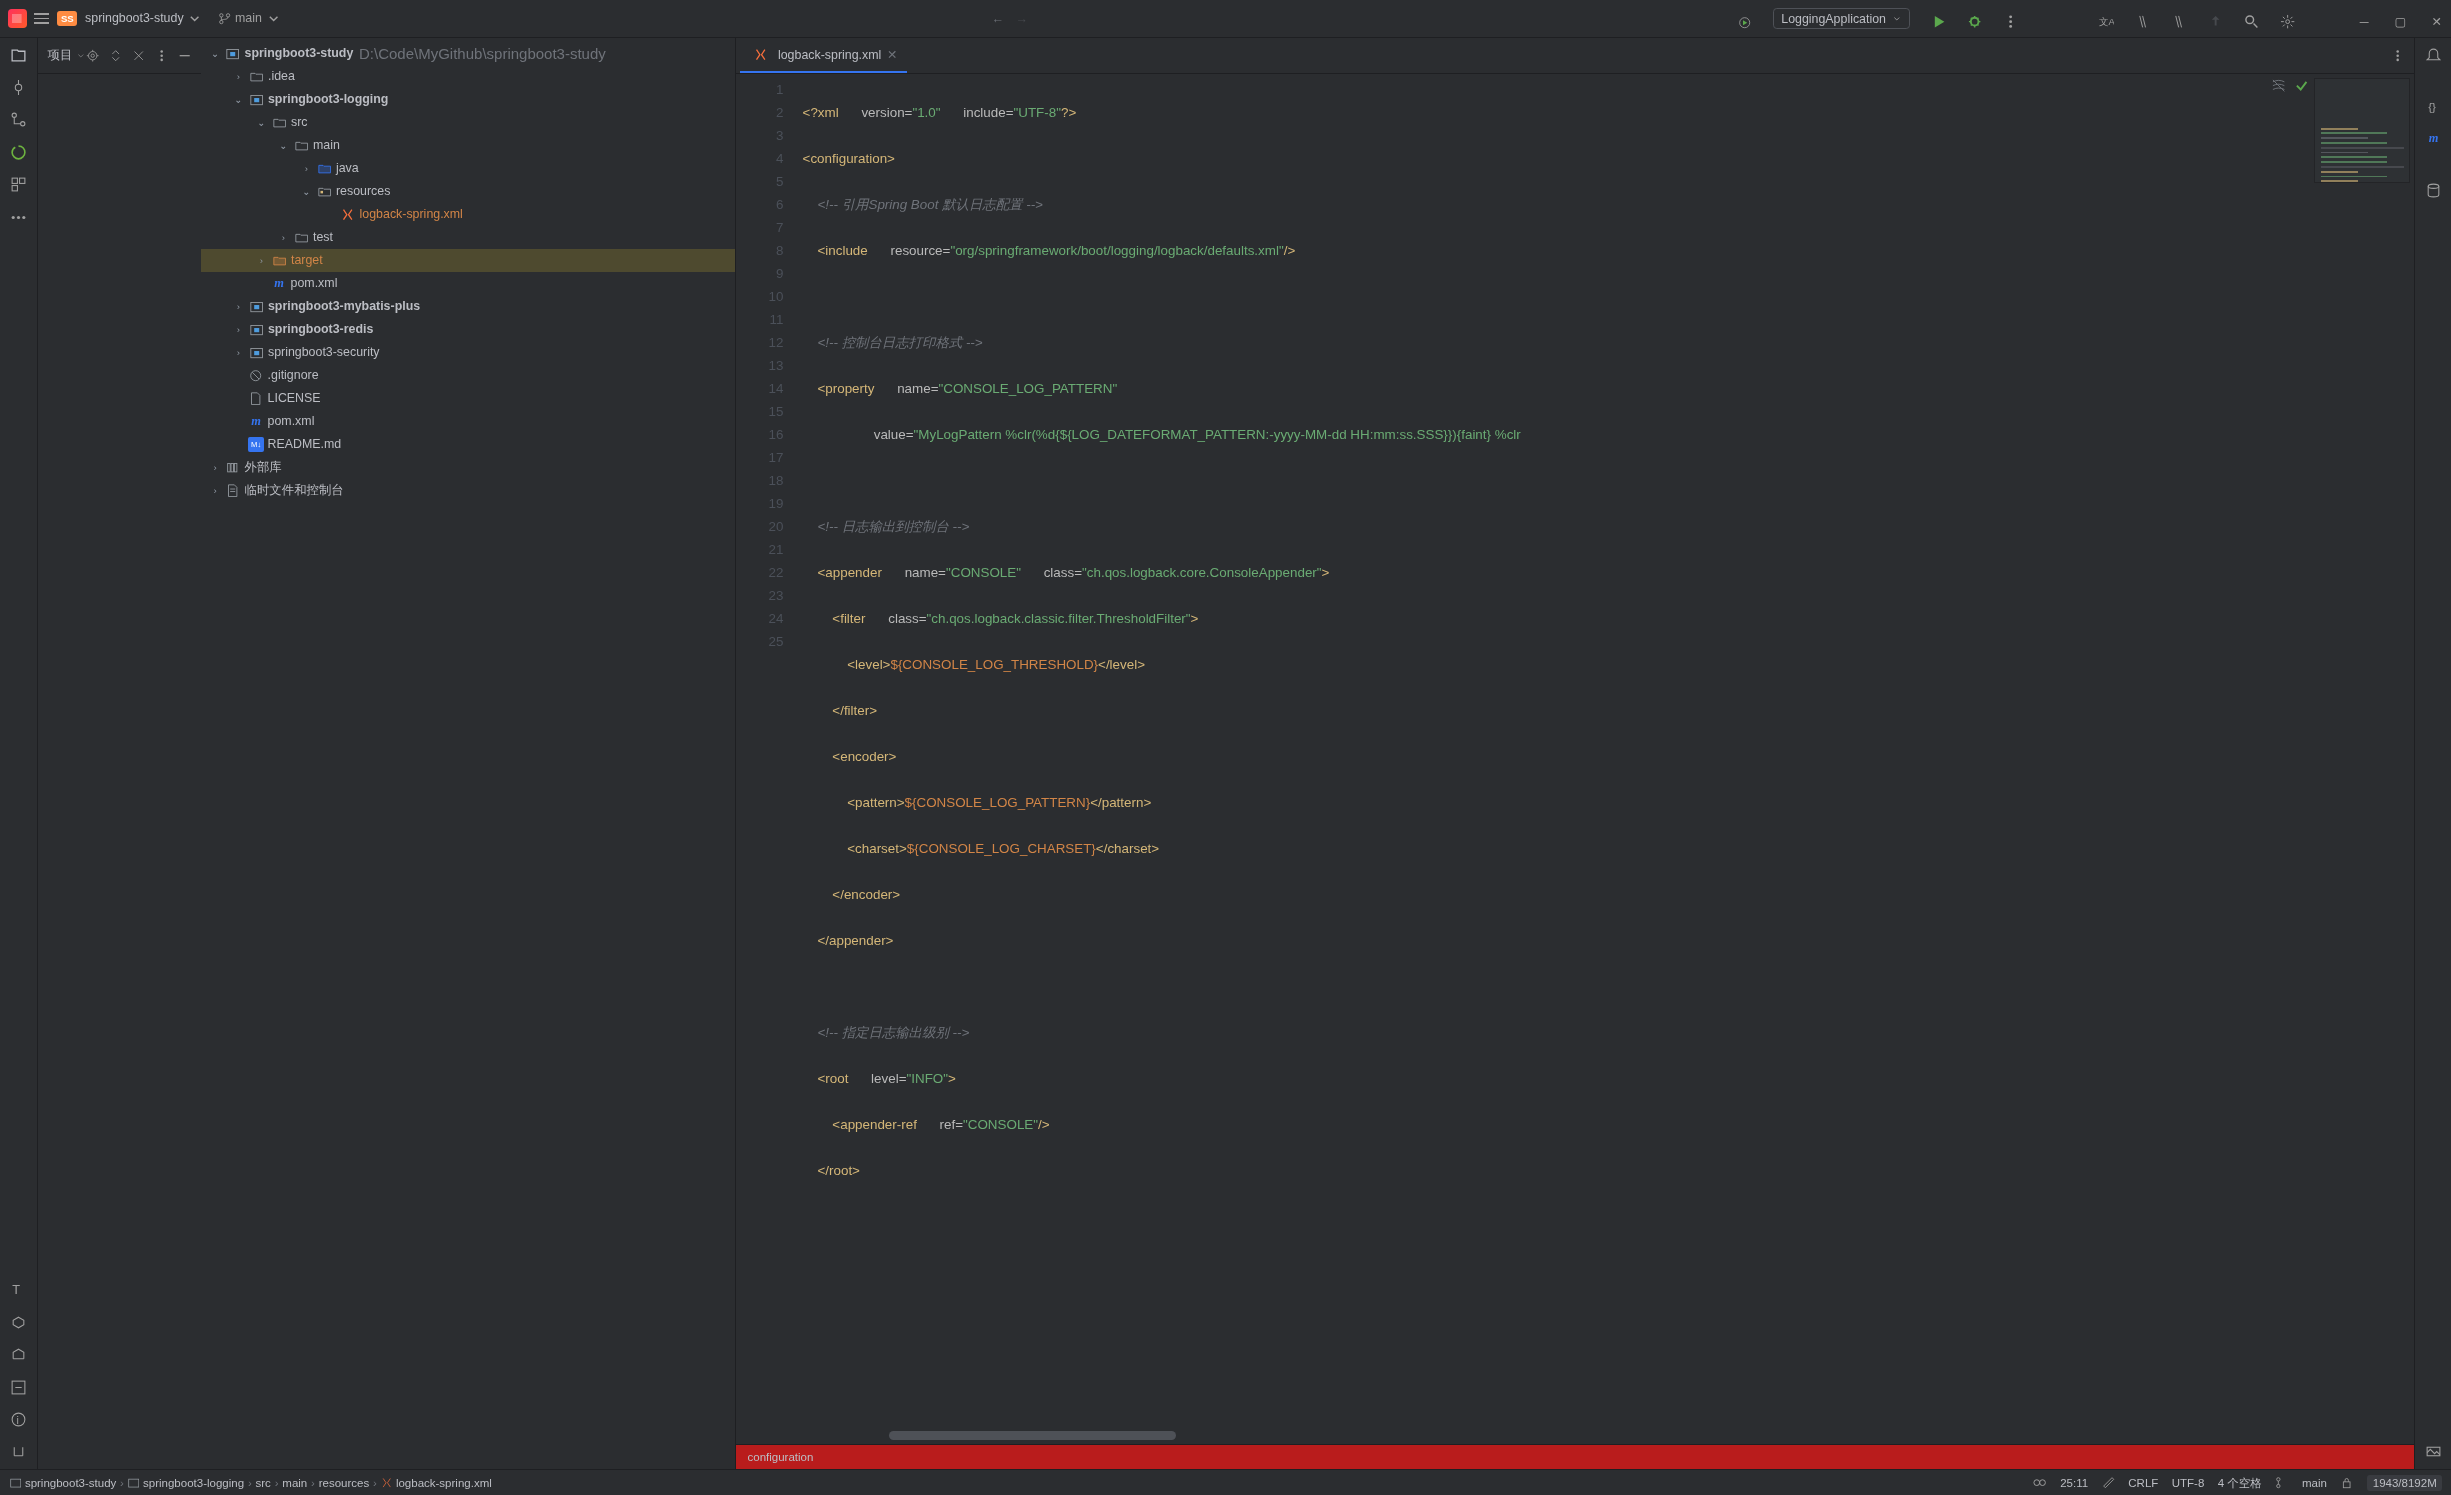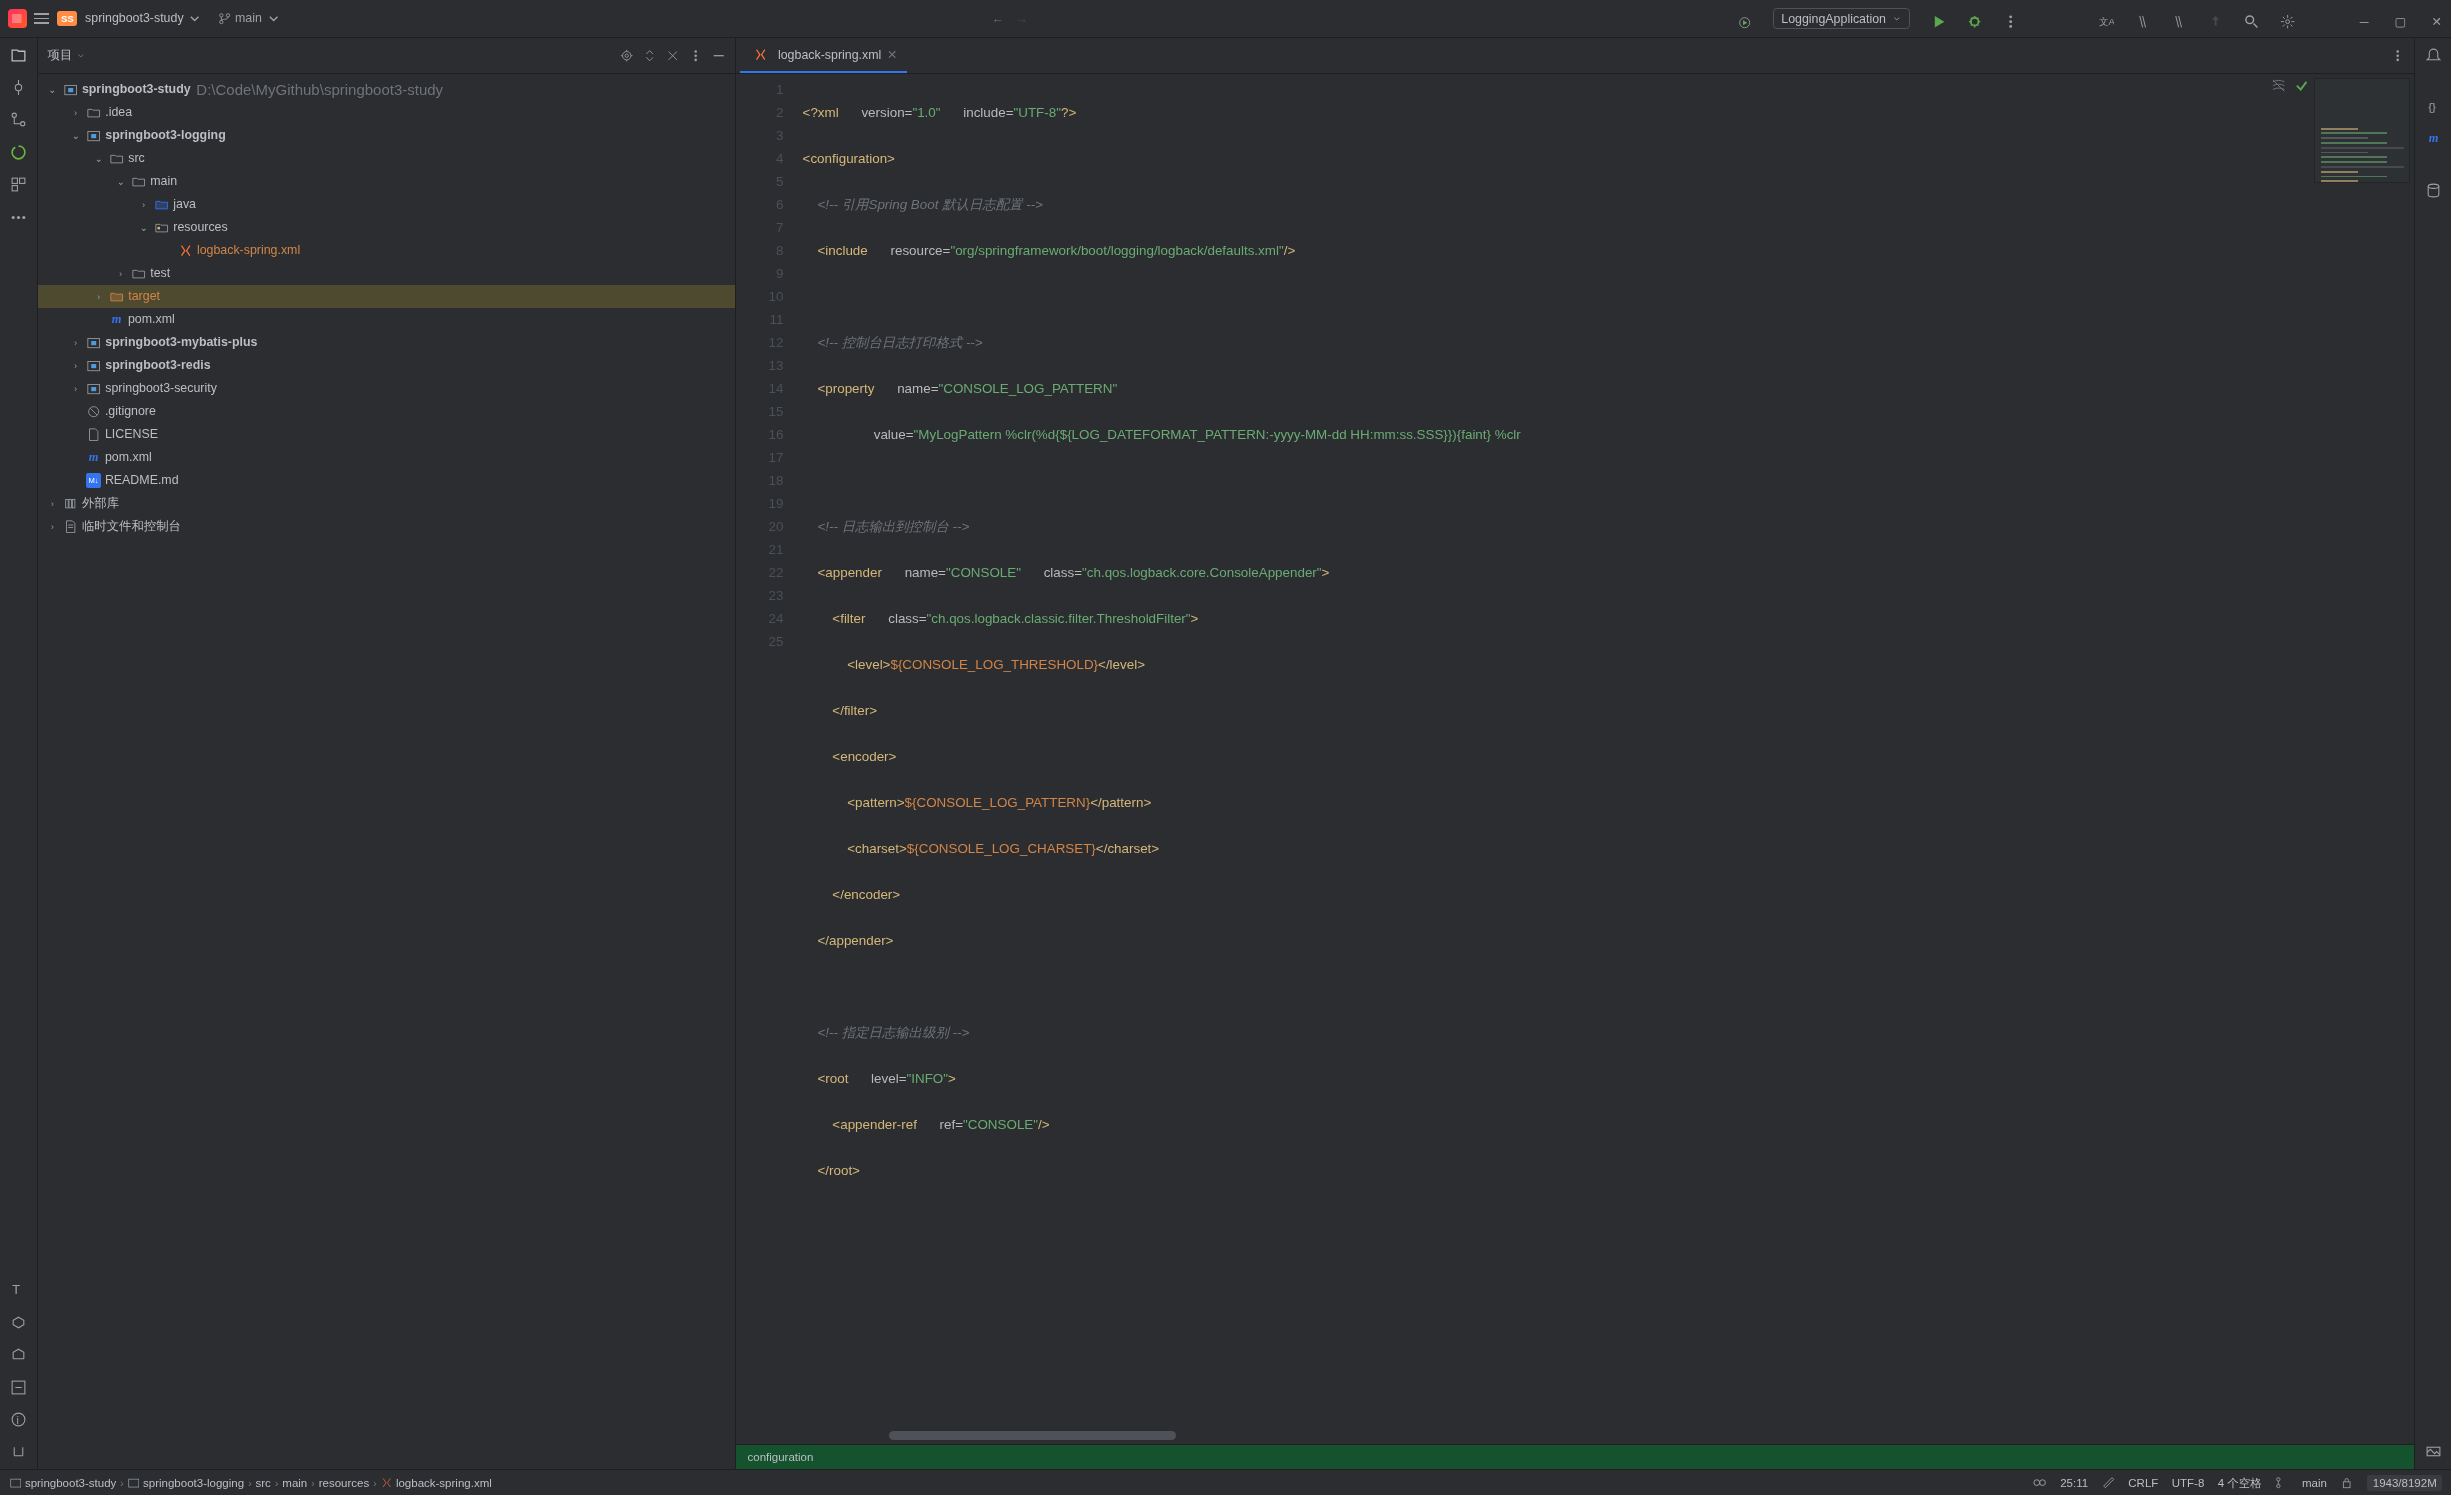--- a/index.html
+++ b/index.html
@@ -25,21 +25,21 @@
 .win-btn{width:15.3px;height:15.3px;cursor:pointer;display:flex;align-items:center;justify-content:center;color:#a0a0a0;}
 
 
 .main{flex:1;display:flex;min-height:0;}
 .left-gutter{width:38px;background:#2b2d30;border-right:1px solid #1e1f22;display:flex;flex-direction:column;align-items:center;padding-top:7.6px;gap:13.4px;}
 .left-gutter-bottom{margin-top:auto;margin-bottom:7.6px;display:flex;flex-direction:column;gap:13.4px;align-items:center;}
 .gutter-icon{width:19px;height:19px;fill:#a0a0a0;cursor:pointer;display:flex;align-items:center;justify-content:center;}
 .right-gutter{width:38px;background:#2b2d30;border-left:1px solid #1e1f22;display:flex;flex-direction:column;align-items:center;padding-top:7.6px;gap:13.4px;}
 
 
-.project-panel{width:698px;background:#2b2d30;border-right:1px solid #1e1f22;display:flex;flex-direction:column;}
+.project-panel{width:698px;background:#2b2d30;border-right:1px solid #1e1f22;display:flex;flex-direction:row;}
 .panel-header{height:36px;display:flex;align-items:center;padding:0 9.6px;border-bottom:1px solid #1e1f22;}
 .panel-title{font-weight:500;display:flex;align-items:center;gap:3.8px;cursor:pointer;}
 .panel-actions{margin-left:auto;display:flex;gap:9.6px;}
 .tree{flex:1;overflow:auto;padding:3.8px 0;}
 .tree-row{display:flex;align-items:center;height:23px;padding-right:7.6px;cursor:pointer;white-space:nowrap;}
 .tree-row.selected{background:#4e4a2f;}
 .tree-chevron{width:13.4px;display:inline-flex;justify-content:center;color:#9099a5;font-size:9.6px;}
 .tree-icon{width:15.3px;height:15.3px;margin:0 3.8px;display:inline-flex;align-items:center;justify-content:center;}
 .tree-label{font-size:12.4px;}
 .tree-path{color:#6f737a;margin-left:5.7px;font-size:15px;}
@@ -64,21 +64,21 @@
 .c-str{color:#6aab73;}
 .c-cmt{color:#6f737a;font-style:italic;}
 .c-var{color:#d28547;}
 
 .minimap{position:absolute;top:3.8px;right:3.8px;width:96px;height:105px;background:#313438;border:1px solid #1e1f22;opacity:0.6;}
 .minimap-line{height:1.9px;margin:2.9px 5.7px;background:#5a5d63;}
 .minimap-line.t1{background:#d5b778;width:40%;}
 .minimap-line.t2{background:#6aab73;width:70%;}
 .minimap-line.t3{background:#6f737a;width:50%;}
 
-.crumb-bar{height:25px;background:#14532d;border-top:1px solid #1e1f22;display:flex;align-items:center;padding:0 11.5px;font-size:11.5px;color:#bcbec4;}
+.crumb-bar{height:25px;background:#b91c1c;border-top:1px solid #1e1f22;display:flex;align-items:center;padding:0 11.5px;font-size:11.5px;color:#bcbec4;}
 .hscroll{position:absolute;bottom:3.8px;left:96px;width:287px;height:9.6px;background:#4e5157;border-radius:4.8px;}
 .editor-insp{position:absolute;top:3.8px;right:105px;display:flex;gap:7.6px;}
 
 
 .statusbar{height:27px;background:#2b2d30;border-top:1px solid #1e1f22;display:flex;align-items:center;padding:0 9.6px;font-size:11.5px;}
 .bc-item{display:flex;align-items:center;gap:3.8px;cursor:pointer;}
 .bc-sep{color:#6f737a;margin:0 3.8px;}
 .status-right{margin-left:auto;display:flex;align-items:center;gap:13.4px;}
 .mem-badge{background:#393b40;padding:1.9px 5.7px;border-radius:2.9px;}
 

